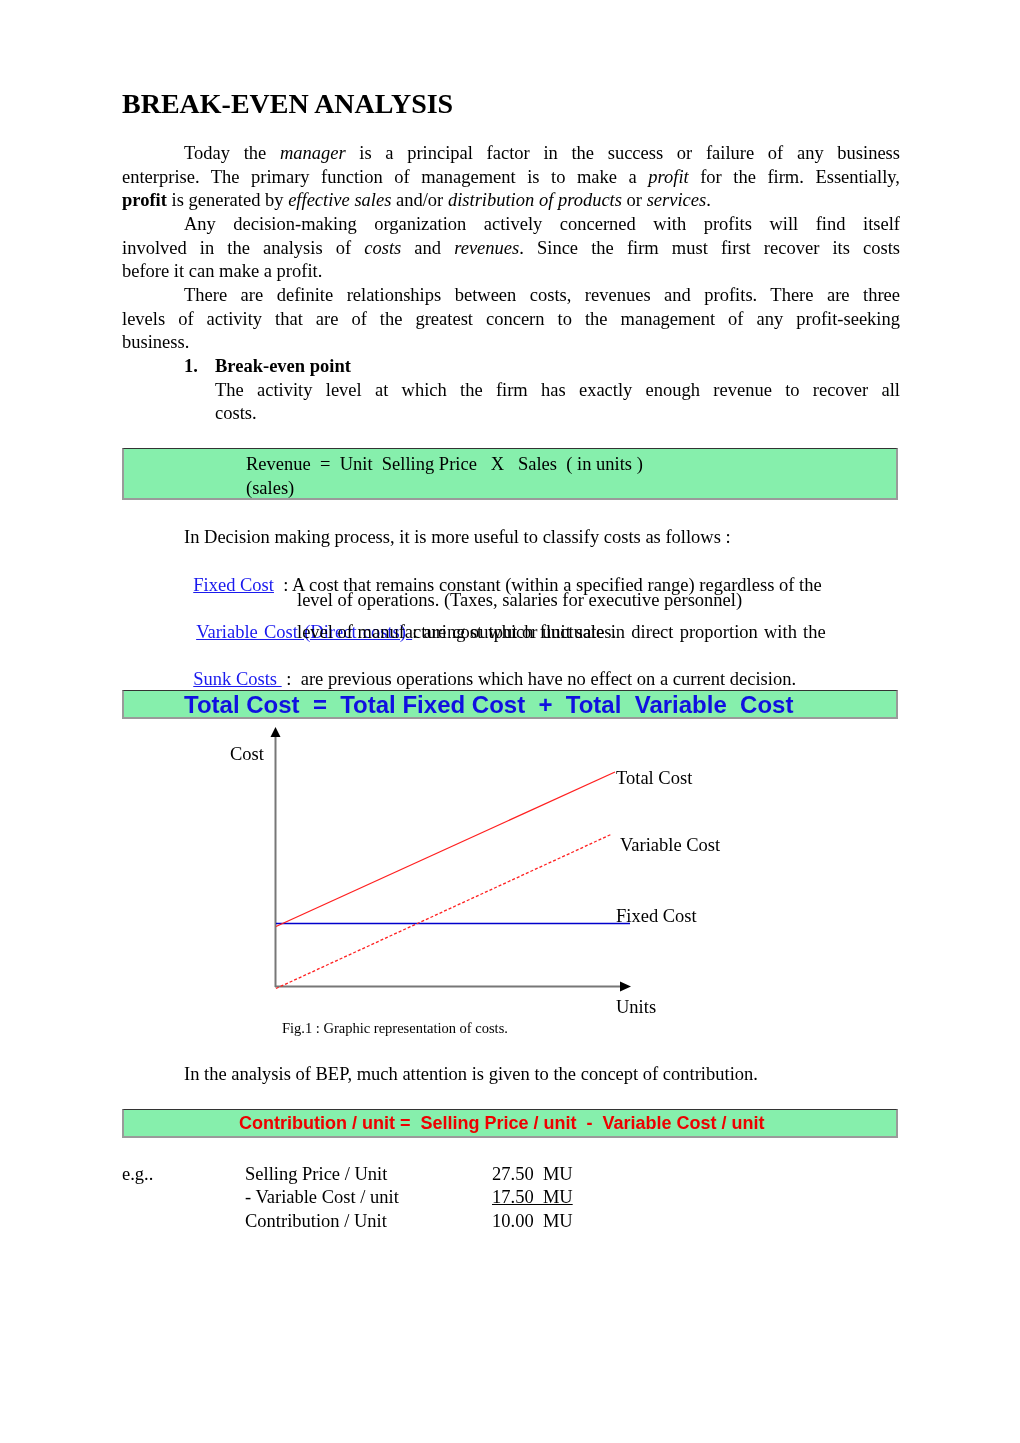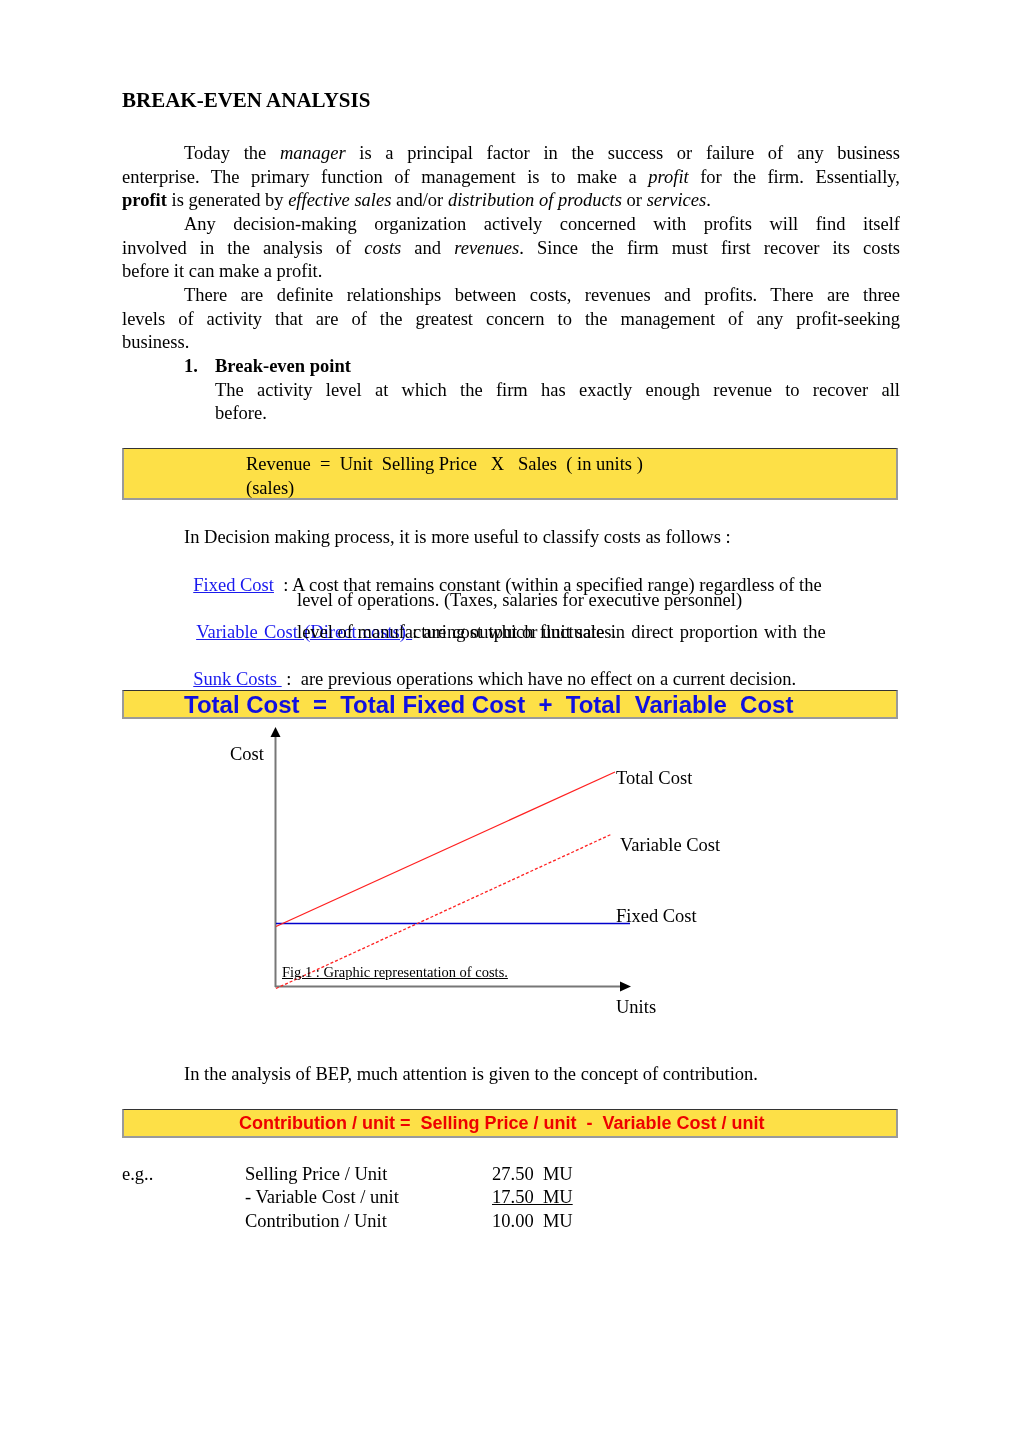--- a/index.html
+++ b/index.html
@@ -1,24 +1,24 @@
 <!DOCTYPE html>
 <html><head>
 <meta charset="utf-8">
 <style>
   html, body { margin:0; padding:0; background:#ffffff; }
   body { width:1020px; height:1443px; position:relative; overflow:hidden;
          font-family:"Liberation Serif", "DejaVu Serif", serif; color:#000; }
   .abs { position:absolute; }
-  .title { left:122px; top:88px; font-size:21px; font-weight:bold; letter-spacing:0; }
+  .title { left:122px; top:88px; font-size:28px; font-weight:bold; letter-spacing:0; }
   .line { position:absolute; font-size:18.5px; line-height:23.6px; white-space:nowrap; }
   .just { text-align:justify; text-align-last:justify; white-space:normal; }
   .box { position:absolute; left:122px; width:776px; border-top:1px solid #333;
          border-left:2px solid #9a9a9a; border-bottom:2px solid #9a9a9a; border-right:2px solid #9a9a9a;
-         box-sizing:border-box; background:#fde047; }
+         box-sizing:border-box; background:#86efac; }
   .link { color:#1a1aee; text-decoration:underline; }
   .blue-bold { color:#1010e0; font-weight:bold; font-family:"Liberation Sans Narrow","Liberation Sans", sans-serif; }
   .red-bold { color:#ee0000; font-weight:bold;margin-left:47px; }
   .fig-caption { font-family:"Liberation Serif", serif; font-size:14.5px; }
   .u { text-decoration:underline; }
 </style>
 </head>
 <body>
 
 <div class="abs title">BREAK-EVEN ANALYSIS</div>
@@ -56,21 +56,21 @@
 <div class="line" style="left:184px;top:355px;font-weight:bold;">
   <span>1.</span>
 </div>
 <div class="line" style="left:215px;top:355px;font-weight:bold;">
   <span>Break-even point</span>
 </div>
 <div class="line just" style="left:215px;top:379px;width:685px;">
   <span>The activity level at which the firm has exactly enough revenue to recover all</span>
 </div>
 <div class="line" style="left:215px;top:402px;">
-  <span>before.</span>
+  <span>costs.</span>
 </div>
 
 <div class="box" style="top:448px;height:52px;">
   <div class="line" style="left:122px;top:4px;white-space:pre;">Revenue  =  Unit  Selling Price   X   Sales  ( in units )</div>
   <div class="line" style="left:122px;top:28px;">(sales)</div>
 </div>
 
 <div class="line" style="left:184px;top:526px;">
   <span>In Decision making process, it is more useful to classify costs as follows :</span>
 </div>
@@ -110,21 +110,21 @@
   <line x1="276" y1="926.5" x2="615" y2="772" stroke="#ff2020" stroke-width="1.3"></line>
 
   <line x1="276" y1="988.5" x2="612" y2="834" stroke="#ff2020" stroke-width="1.3" stroke-dasharray="3,2"></line>
 </svg>
 
 <div class="line" style="left:230px;top:743px;">Cost</div>
 <div class="line" style="left:616px;top:767px;">Total Cost</div>
 <div class="line" style="left:620px;top:834px;">Variable Cost</div>
 <div class="line" style="left:616px;top:905px;">Fixed Cost</div>
 <div class="line" style="left:616px;top:996px;">Units</div>
-<div class="abs fig-caption" style="left:282px;top:964px;text-decoration:underline;">Fig.1 : Graphic representation of costs.</div>
+<div class="abs fig-caption" style="left:282px;top:1020px;">Fig.1 : Graphic representation of costs.</div>
 
 <div class="line" style="left:184px;top:1063px;">
   <span>In the analysis of BEP, much attention is given to the concept of contribution.</span>
 </div>
 
 <div class="box" style="top:1109px;height:29px;">
   <div class="line red-bold" style="left:68px;top:2px;font-size:18px;white-space:pre;font-family:'Liberation Sans', sans-serif;">Contribution / unit =  Selling Price / unit  -  Variable Cost / unit</div>
 </div>
 
 <div class="line" style="left:122px;top:1163px;">e.g..</div>

